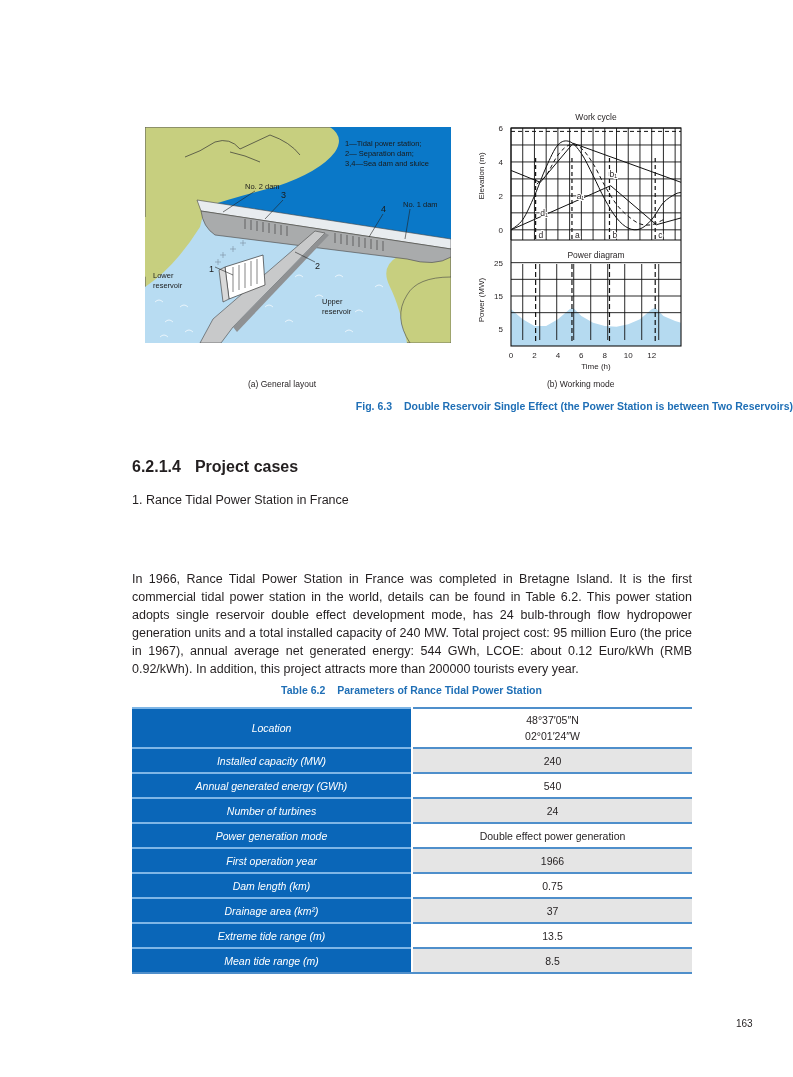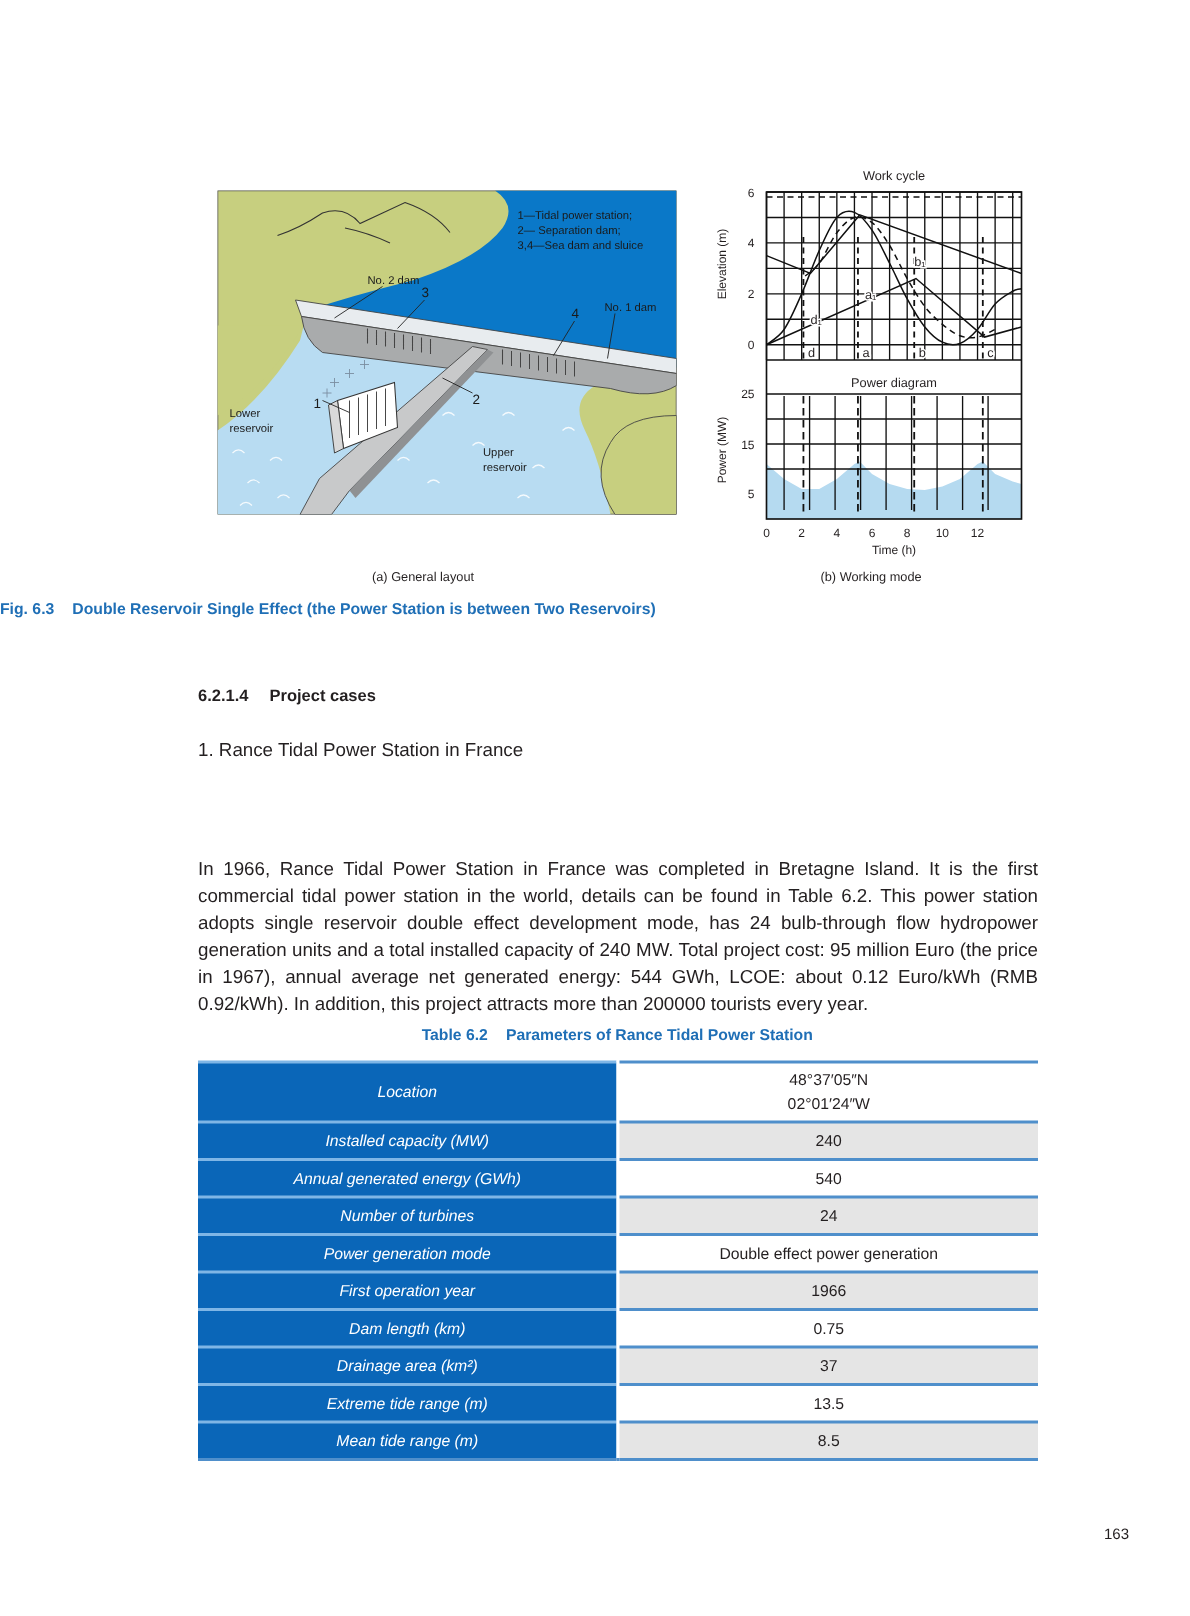--- a/index.html
+++ b/index.html
@@ -3,23 +3,23 @@
 <meta charset="utf-8">
 <style>
   html, body { margin:0; padding:0; background:#ffffff; }
   body { width:793px; height:1077px; position:relative; overflow:hidden; font-family:"Liberation Sans", sans-serif; color:#231f20; }
   .abs { position:absolute; }
   #layout-fig { left:145px; top:127px; width:306px; height:216px; }
   #chart-fig { left:470px; top:110px; width:220px; height:265px; }
   .subcap { font-size:8.5px; color:#231f20; }
   #cap-a { left:248px; top:379px; }
   #cap-b { left:547px; top:379px; }
-  #fig-caption { left:0; width:793px; top:400px; text-align:left; font-size:10.5px; font-weight:bold; color:#1f6fb6; }
+  #fig-caption { left:0; width:793px; top:400px; text-align:right; font-size:10.5px; font-weight:bold; color:#1f6fb6; }
   #fig-caption .num { margin-right:12px; }
-  #section-heading { left:132px; top:458px; font-size:11px; font-weight:bold; }
+  #section-heading { left:132px; top:458px; font-size:16px; font-weight:bold; }
   #section-heading .num { margin-right:14px; }
   #case-title { left:132px; top:493px; font-size:12.5px; }
   #body-para { left:132px; top:529px; width:560px; font-size:12.5px; line-height:17.9px; text-align:justify;margin-top:42px; }
   #table-caption { left:0; width:823px; top:684px; text-align:center; font-size:10.5px; font-weight:bold; color:#1f6fb6; }
   #table-caption .num { margin-right:12px; }
   #param-table { left:132px; top:707px; width:560px; border-collapse:collapse; font-size:10.5px; }
   #param-table td { padding:0; text-align:center; height:23px; }
   #param-table td.k { background:#0a66b8; color:#ffffff; width:279px; border-top:2px solid #7fb6e6;font-style:italic; }
   #param-table td.v { color:#231f20; border-top:2px solid #4f8fcb; }
   #param-table tr:last-child td { border-bottom:2px solid #4f8fcb;margin-left:20px; }

